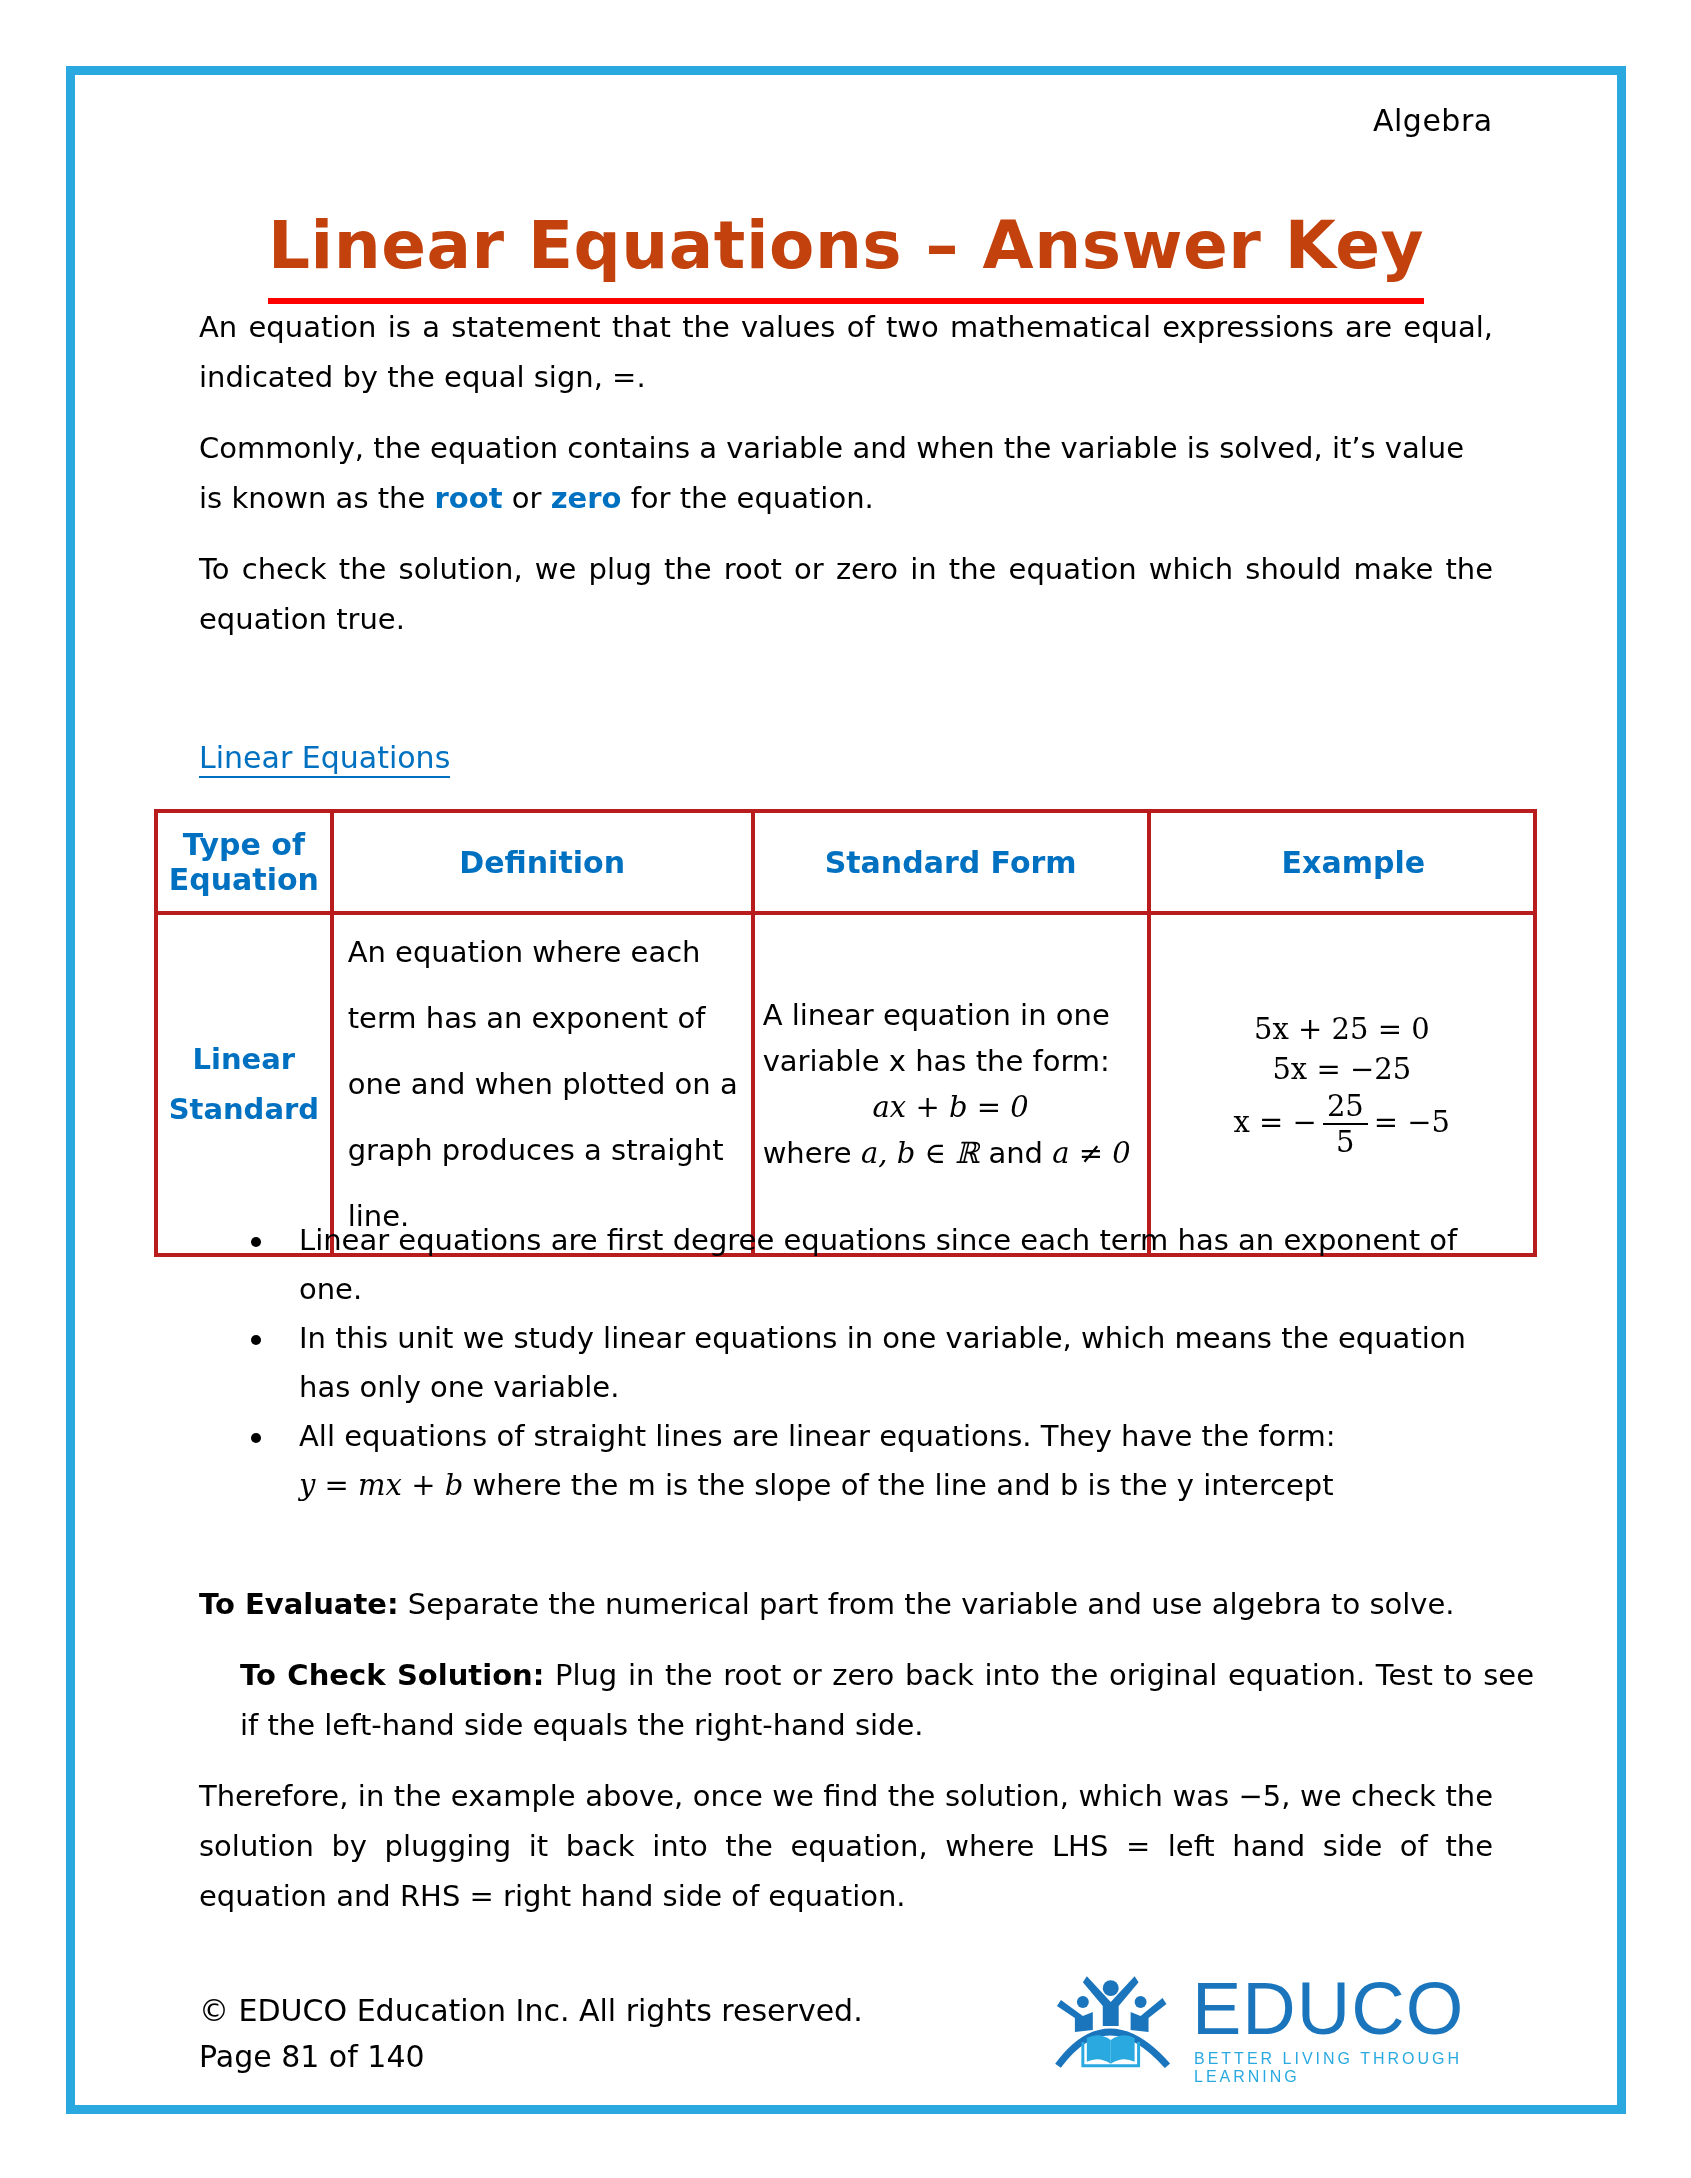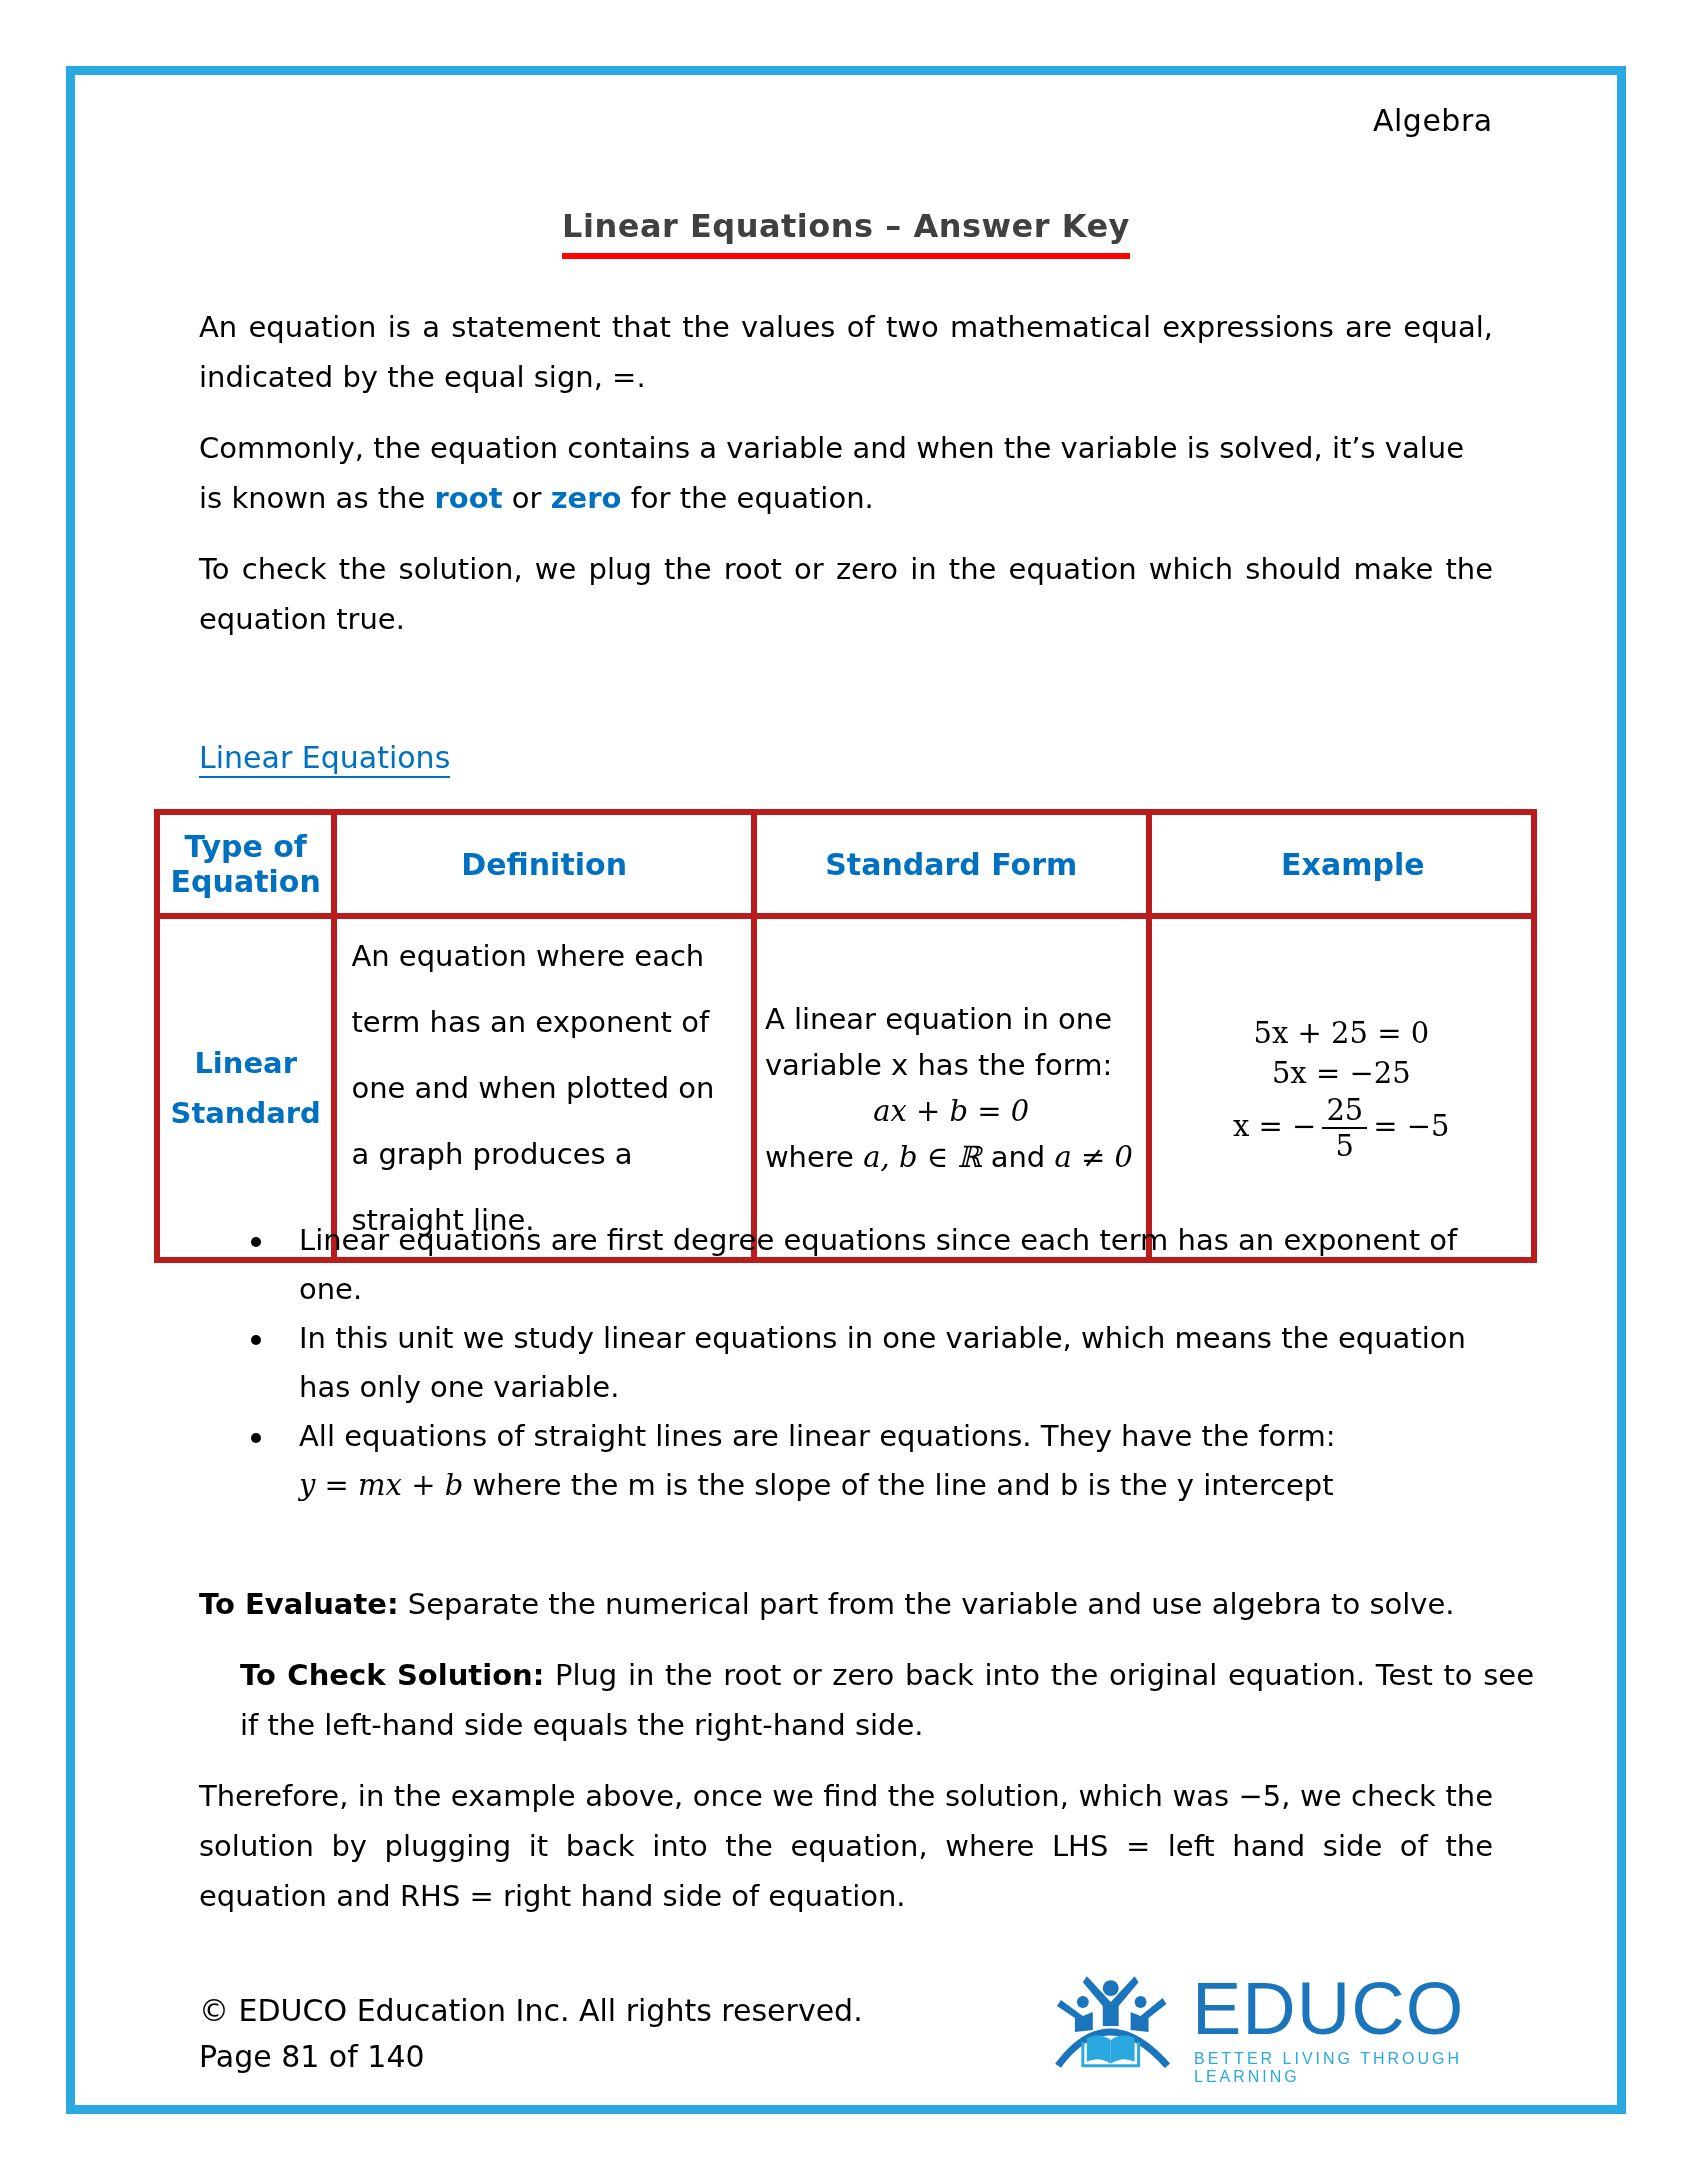--- a/index.html
+++ b/index.html
@@ -3,29 +3,29 @@
 <meta charset="utf-8">
 <style>
   html, body { margin:0; padding:0; background:#ffffff; }
   body { width:1692px; height:2178px; position:relative; overflow:hidden;
          font-family:"DejaVu Sans", sans-serif; color:#000; }
   .frame { position:absolute; left:66px; top:66px; width:1542px; height:2030px;
            border:9px solid #29A9E0; }
   .abs { position:absolute; }
   .subject { left:1373px; top:103px; font-size:30px; letter-spacing:0.5px; }
   .title { left:0; width:1692px; top:207px; text-align:center; }
-  .title span { color:#404040; font-weight:bold; font-size:32px;
-                border-bottom:6px solid #FF0000; padding-bottom:8px; letter-spacing:0.5px; }
+  .title span { color:#c2410c; font-weight:bold; font-size:66px;
+                border-bottom:6px solid #FF0000; padding-bottom:14px; letter-spacing:0.5px; }
   .para { left:199px; width:1294px; font-size:29px; line-height:50px; text-align:justify; }
   .hl { color:#0070C0; font-weight:bold; }
   .section-link { left:199px; top:740px; font-size:30px; color:#0070C0;
                   border-bottom:2px solid #0070C0; line-height:36px; }
   table.tbl { position:absolute; left:154px; top:809px; width:1383px;
               border-collapse:collapse; font-size:29px; }
-  .tbl td, .tbl th { border:6px solid #b91c1c; vertical-align:middle; }
+  .tbl td, .tbl th { border:4px solid #b91c1c; vertical-align:middle; }
   .tbl th { color:#0070C0; font-weight:bold; font-size:30px; height:96px; text-align:center; }
   .c1 { width:171px; } .c2 { width:432px; } .c3 { width:406px;margin-left:12px; } .c4 { width:372px;padding-left:24px; }
   .type-cell { color:#0070C0; font-weight:bold; text-align:center; line-height:50px; }
   .def-cell { padding:4px 10px 4px 14px; line-height:66px; }
   .std-cell { text-align:center; line-height:46px; padding:0 8px; }
   .std-cell .l { text-align:left; }
   .math { font-family:"DejaVu Serif", serif; font-style:italic; }
   .ex-cell { text-align:center; font-family:"DejaVu Serif", serif; font-size:29px; line-height:40px; }
   .frac { display:inline-block; vertical-align:middle; text-align:center; margin:0 6px; }
   .frac .num { display:block; border-bottom:2px solid #000; padding:0 4px; line-height:34px; }

